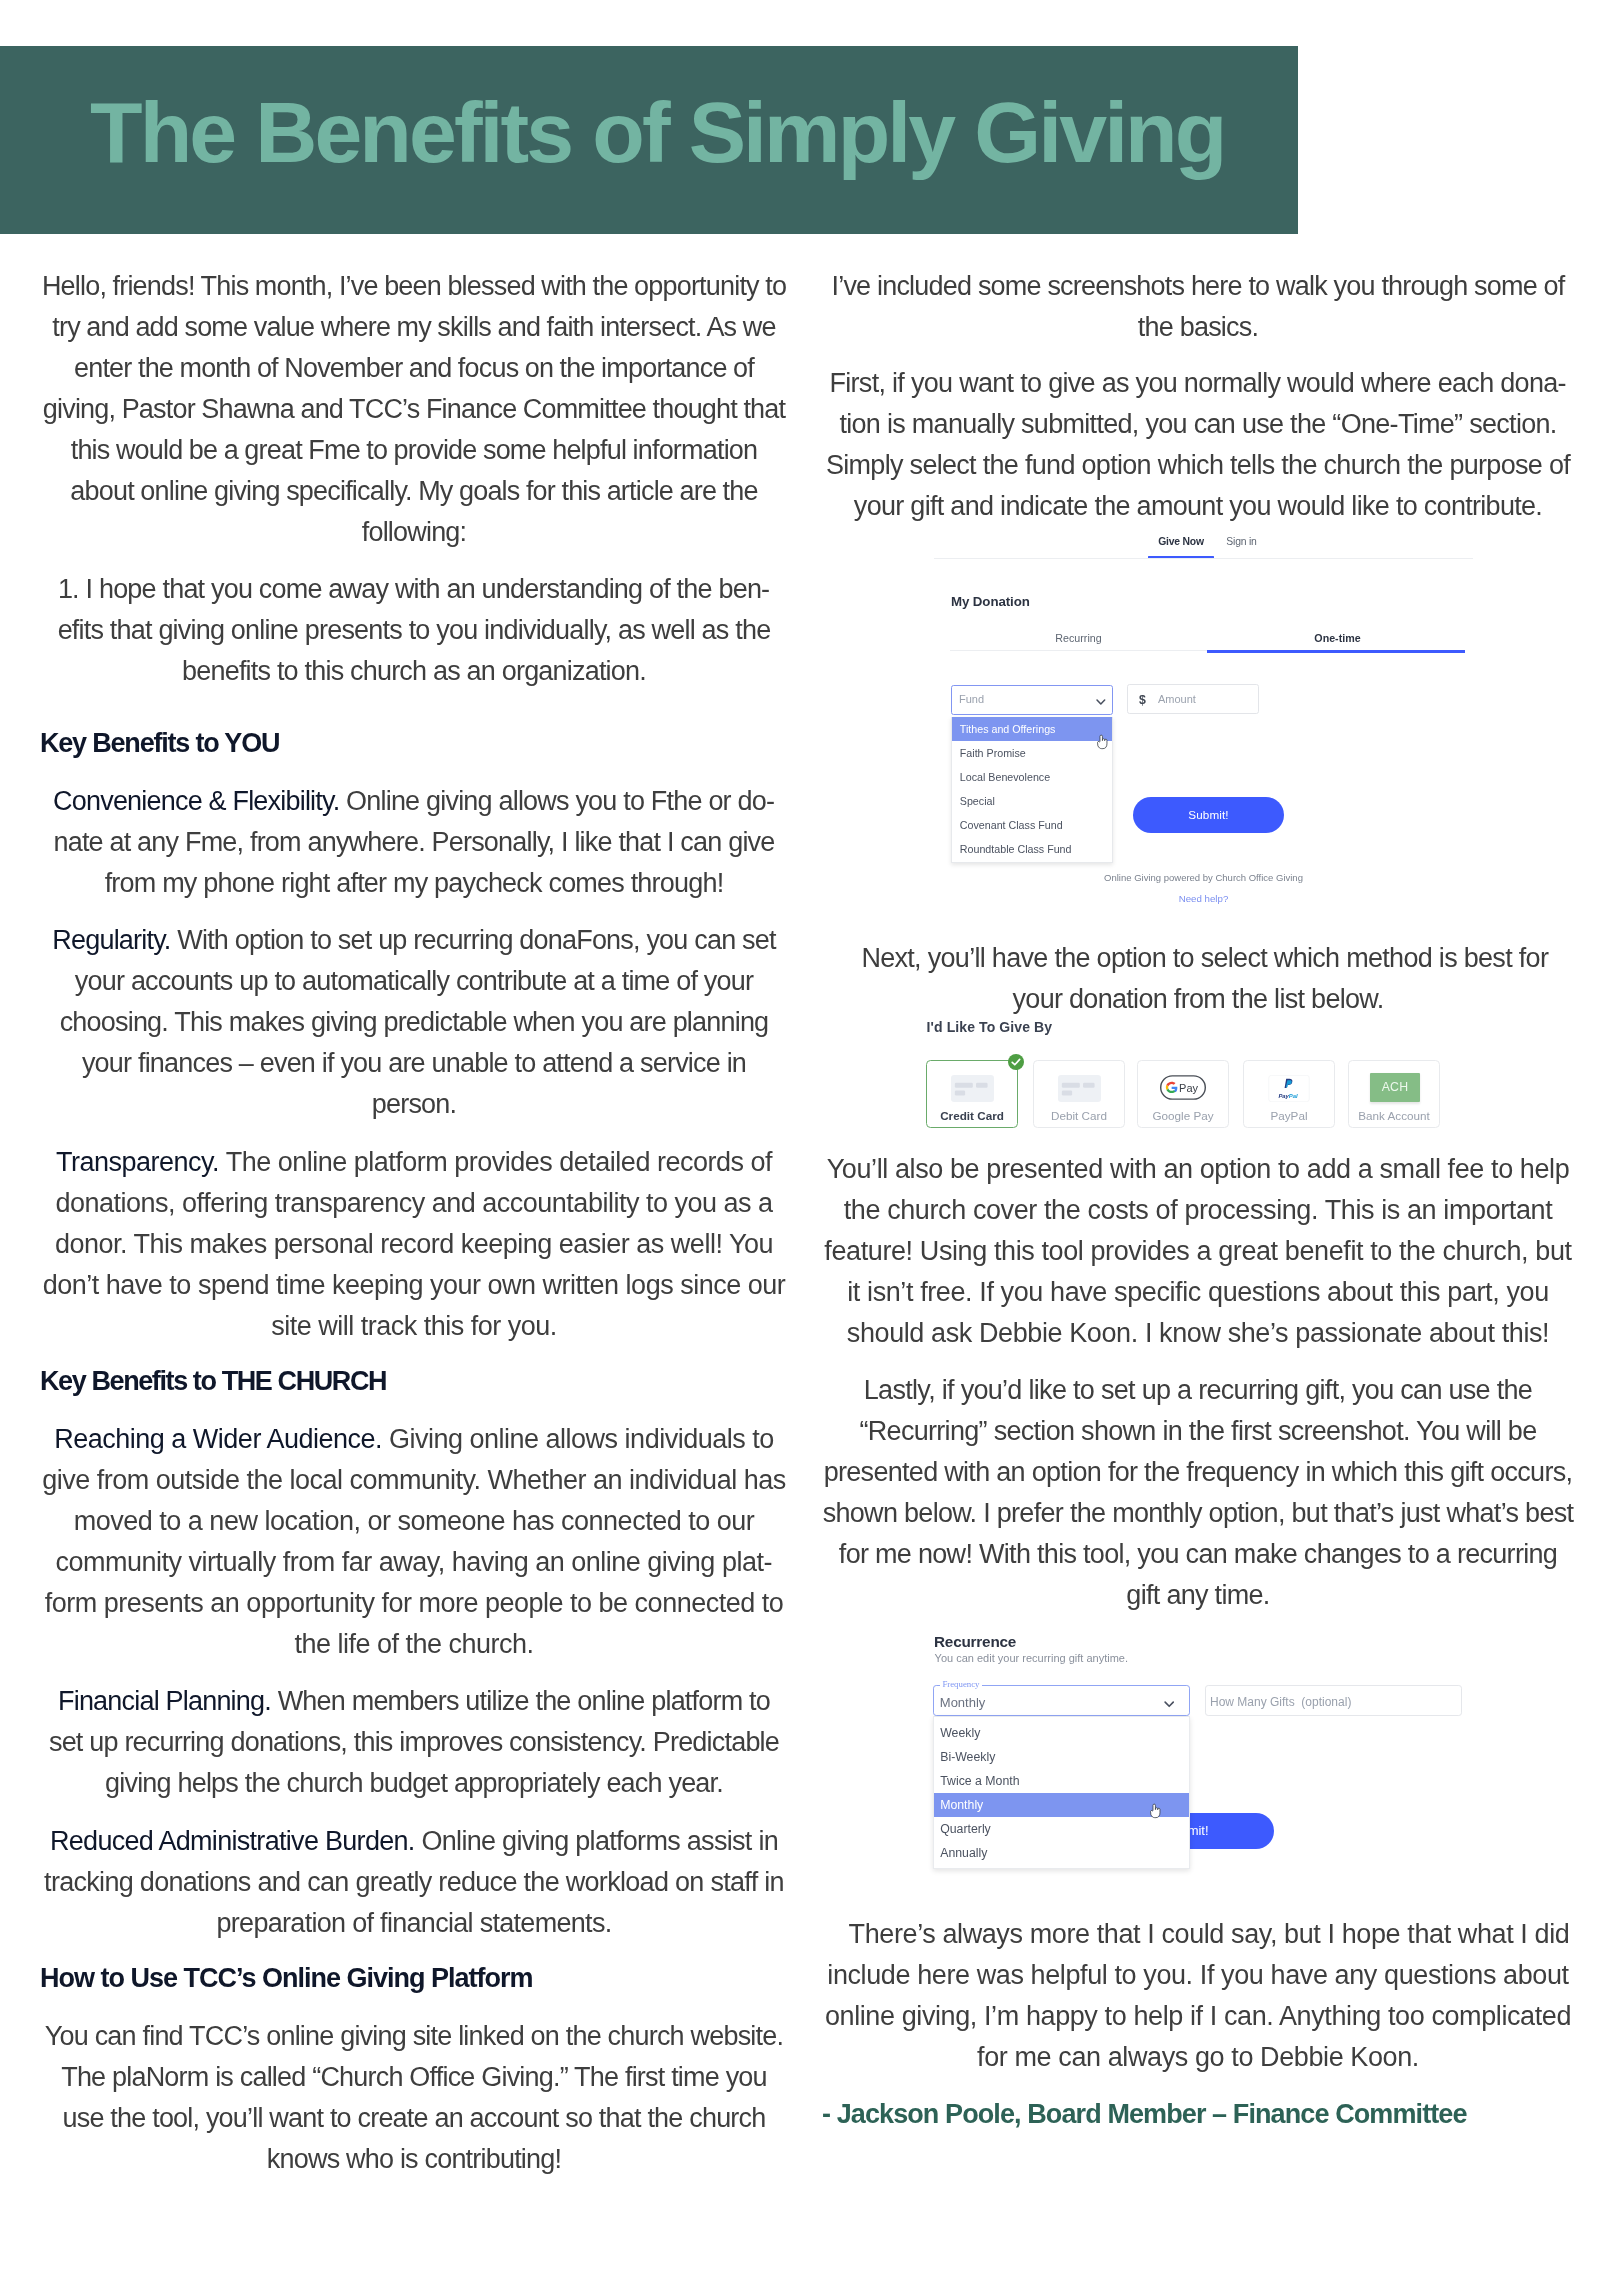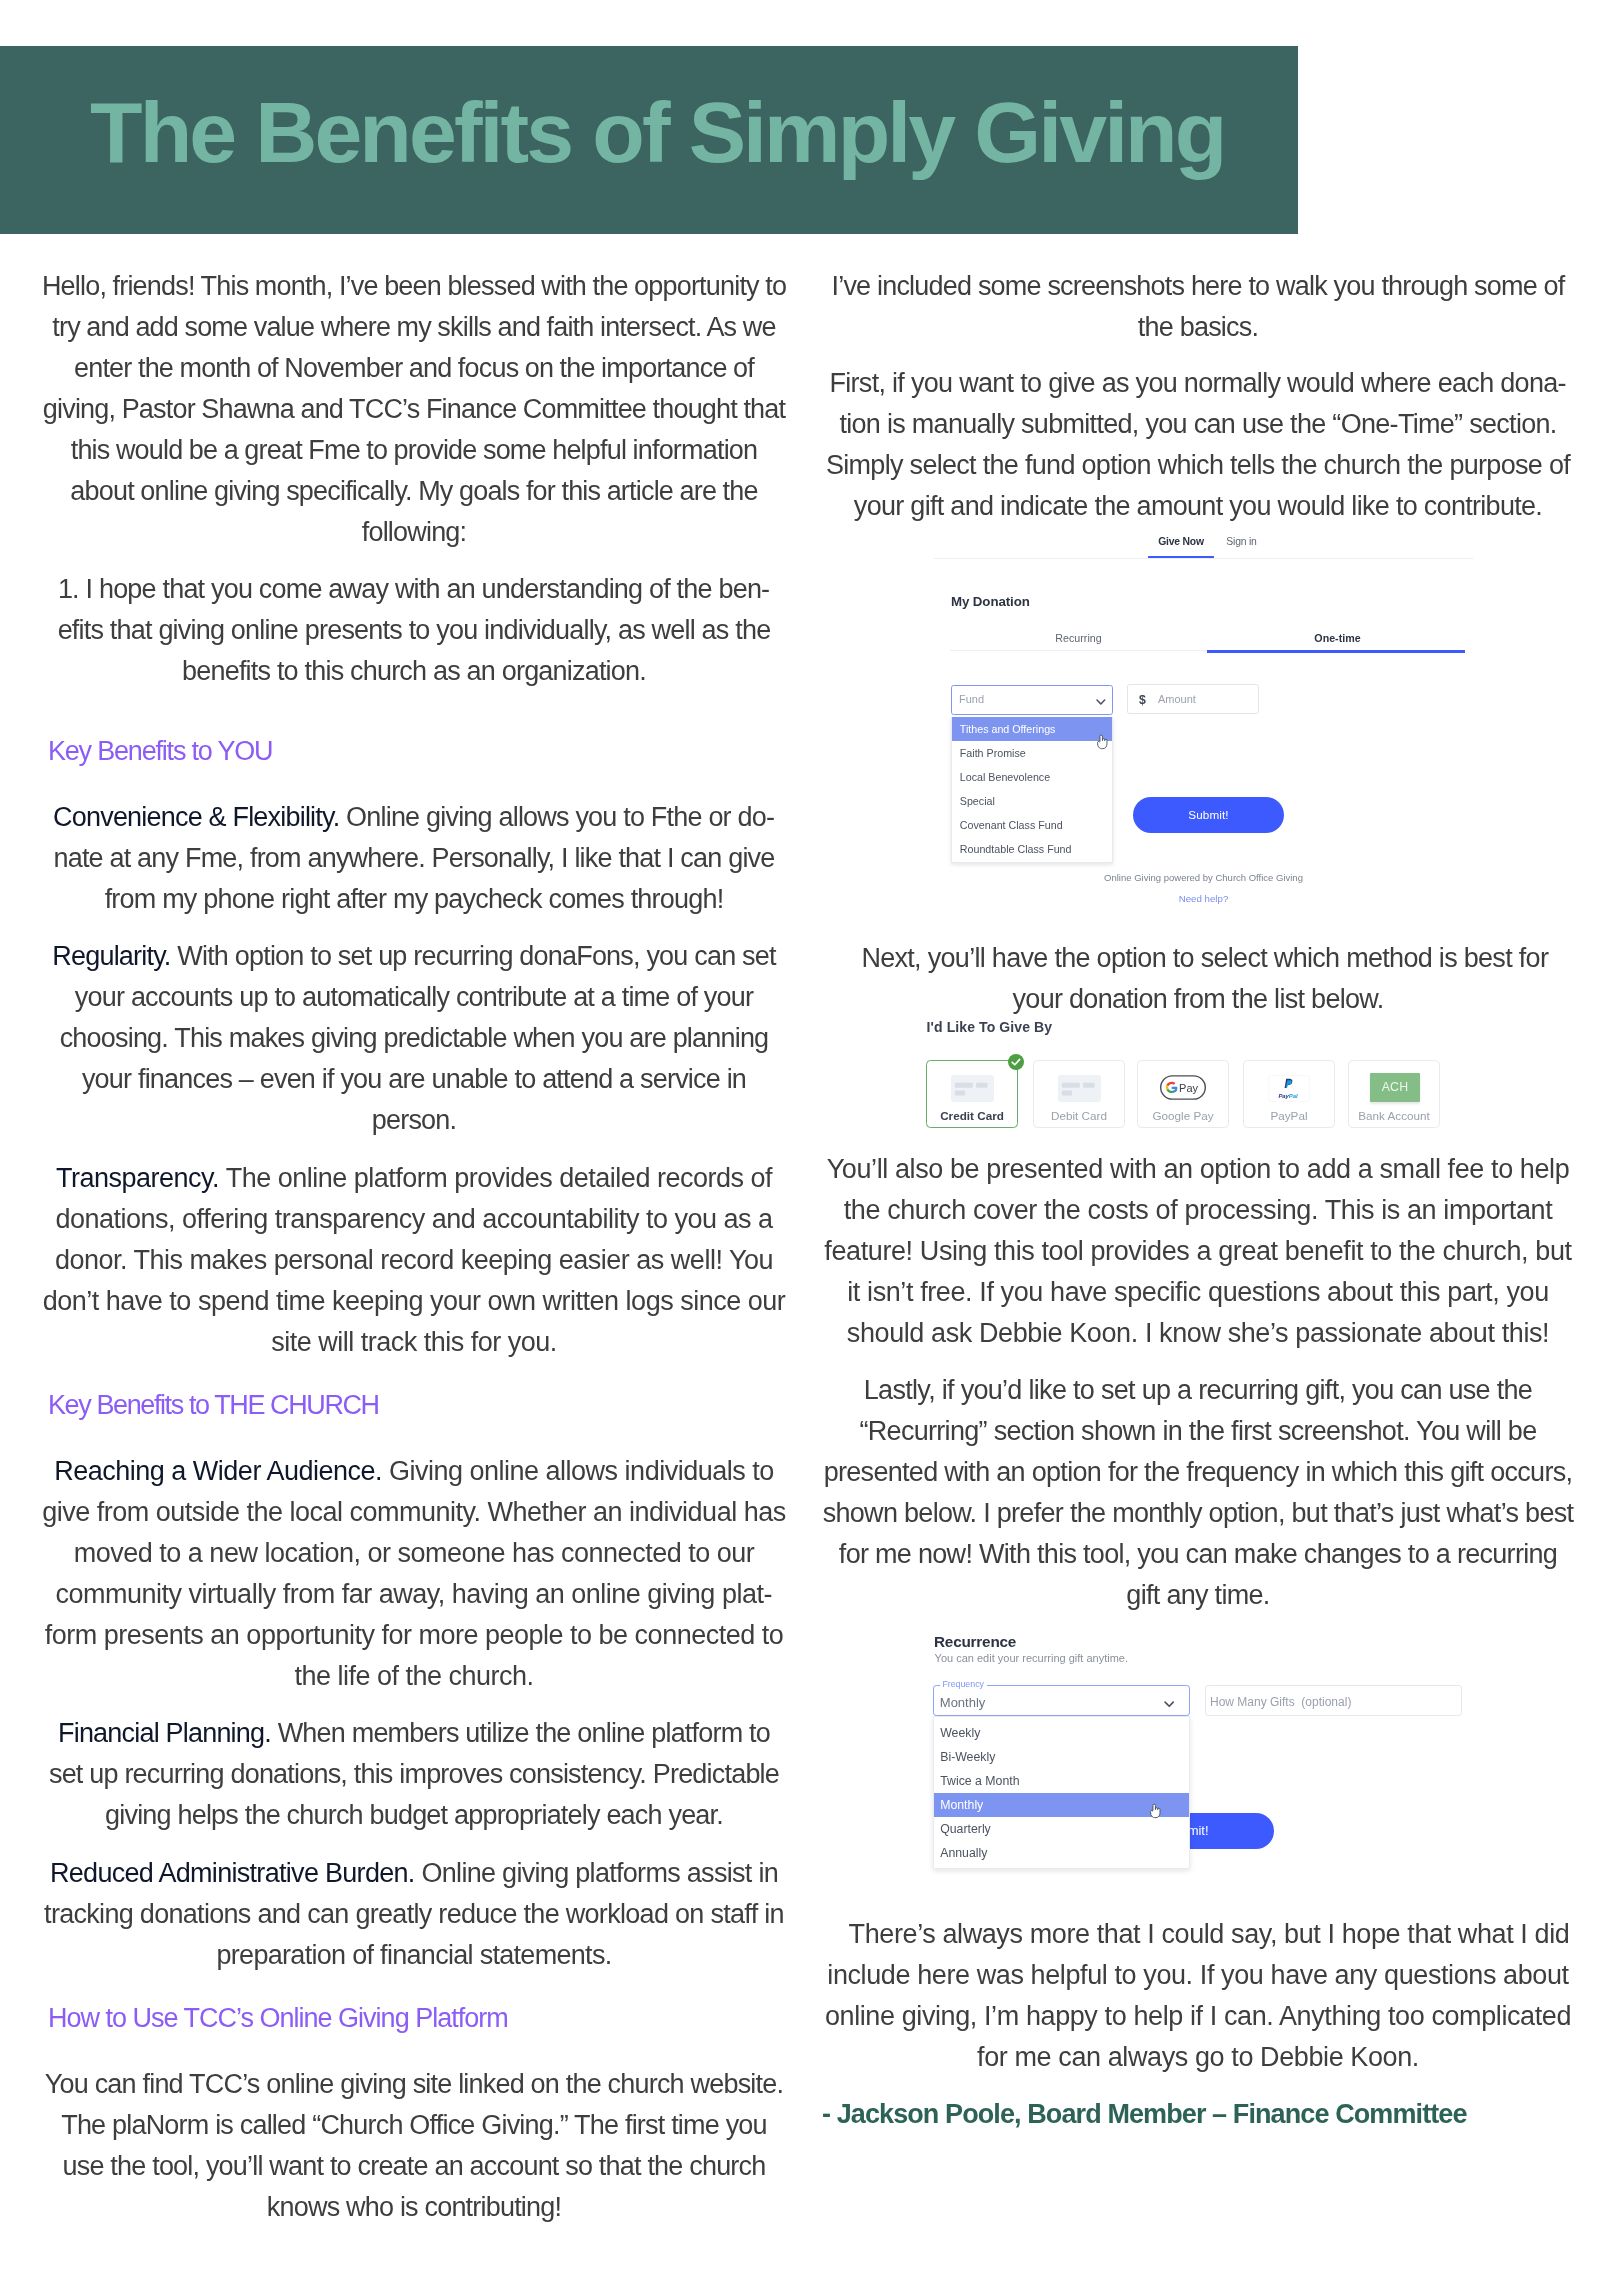--- a/index.html
+++ b/index.html
@@ -11,21 +11,21 @@
   .hdr{position:absolute;left:0;top:46px;width:1298px;height:188px;background:#3c6460;}
   .hdr-title{position:absolute;left:90px;top:103px;color:#73b4a2;font-size:86px;font-weight:700;
              letter-spacing:-2.9px;line-height:59px;white-space:nowrap;}
 
   
   .colL{position:absolute;left:40px;top:266px;width:748px;}
   .colR{position:absolute;left:822px;top:266px;width:752px;}
   p.body{margin:0;font-size:27px;line-height:41px;color:#3e3e3e;font-weight:400;
          hyphens:manual;text-align:center;-webkit-hyphens:manual;}
   .gap{height:16.3px;}
-  h3.sec{margin:8px;font-size:27px;line-height:41px;font-weight:400;color:#8b5cf6;letter-spacing:-0.6px;}
+  h3.sec{margin:0;font-size:27px;line-height:41px;font-weight:700;color:#0f172a;letter-spacing:-0.6px;}
   h3.hs1{letter-spacing:-1.2px;}
   h3.hs2{letter-spacing:-1.4px;}
   h3.hs3{letter-spacing:-1px;}
   .gapH{height:14.4px;}
   .gapH2{height:17px;}
   span.lead{color:#0f172a;}
   p.sig{margin:0;font-size:27px;line-height:41px;font-weight:700;color:#2d6256;letter-spacing:-0.9px;}
 
   .ls-p1{letter-spacing:-0.8px;word-spacing:-0.3px;}
   .ls-p2{letter-spacing:-0.8px;}
@@ -83,21 +83,21 @@
   .sB-lab{position:absolute;left:0;bottom:5.2px;width:100%;text-align:center;font-size:11.7px;color:#9aa1ad;}
   .sB-card.sel .sB-lab{color:#3a4150;font-weight:700;}
   .sB-chk{position:absolute;width:16px;height:16px;line-height:0;}
 
   
   .shotC{position:absolute;left:934px;top:1633px;width:584px;height:273px;}
   .sC-h{position:absolute;left:0;top:0;font-size:15.3px;font-weight:700;color:#2c3342;letter-spacing:-0.2px;}
   .sC-sub{position:absolute;left:0.6px;top:19px;font-size:11px;color:#8a909c;}
   .sC-freq{position:absolute;left:-0.6px;top:52px;width:257px;height:31px;box-sizing:border-box;
            border:0.9px solid #90a5f4;border-radius:3.2px;background:#fff;}
-  .sC-freqlab{position:absolute;left:5.8px;top:46px;font-size:8.8px;color:#7f96f3;background:#fff;padding:0 2.6px;}
+  .sC-freqlab{position:absolute;left:5.8px;top:46px;font-size:8.8px;color:#7f96f3;background:#fff;padding:0 2.6px;font-family:Liberation Serif, serif;}
   .sC-freqval{position:absolute;left:5.8px;top:62px;font-size:13px;color:#6b7280;}
   .sC-chev{position:absolute;left:230px;top:66px;}
   .sC-gift{position:absolute;left:271px;top:52px;width:257px;height:31px;box-sizing:border-box;
            border:0.8px solid #e5e7eb;border-radius:3.2px;background:#fff;}
   .sC-giftph{position:absolute;left:276px;top:62px;font-size:12px;color:#9aa1ad;white-space:pre;}
   .sC-ddl{position:absolute;left:-0.6px;top:83px;width:257px;height:153px;background:#fff;
           border:0.6px solid #e9ebee;box-sizing:border-box;box-shadow:0 1.9px 5.2px rgba(0,0,0,.11);
           padding-top:3.9px;}
   .sC-ddi{height:24px;line-height:24px;padding-left:5.8px;font-size:12.3px;color:#4b5260;}
   .sC-ddi.hl{background:#7d95f0;color:#fff;}

